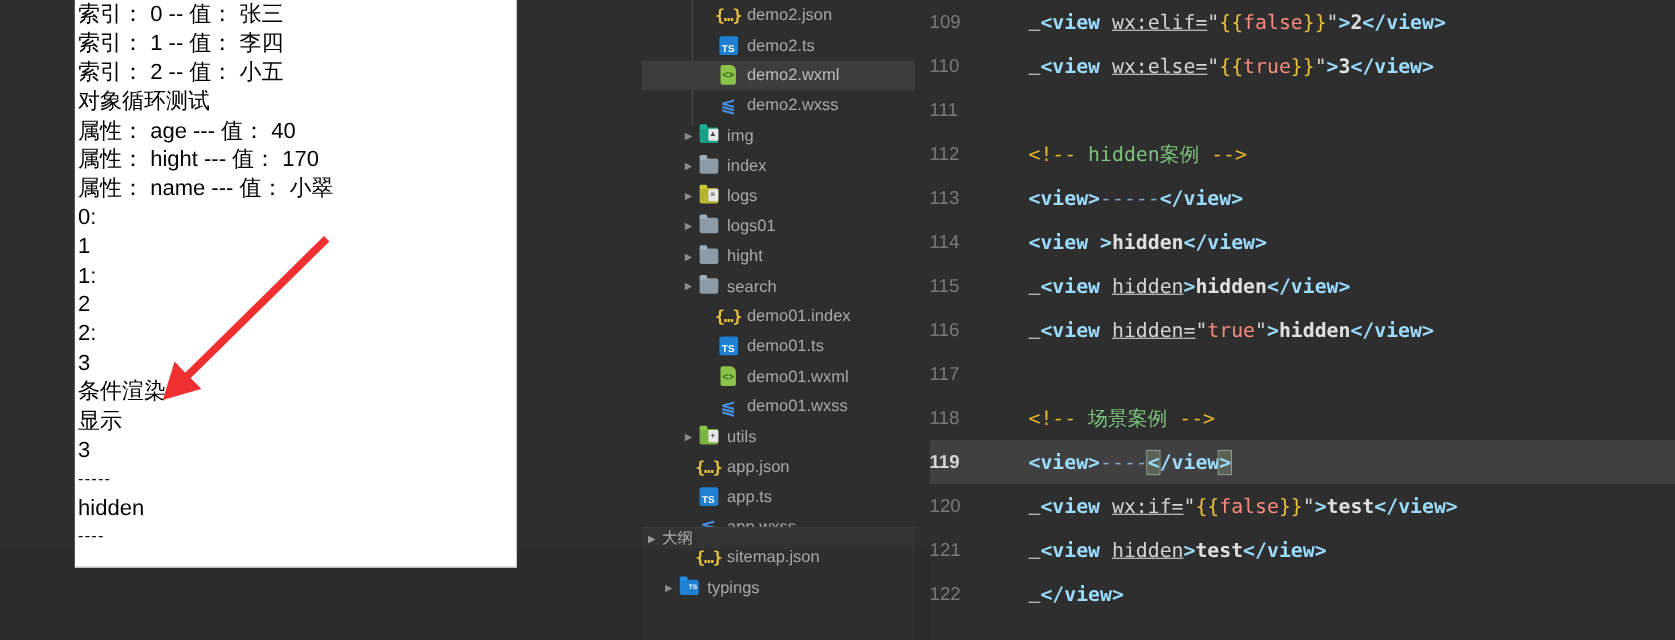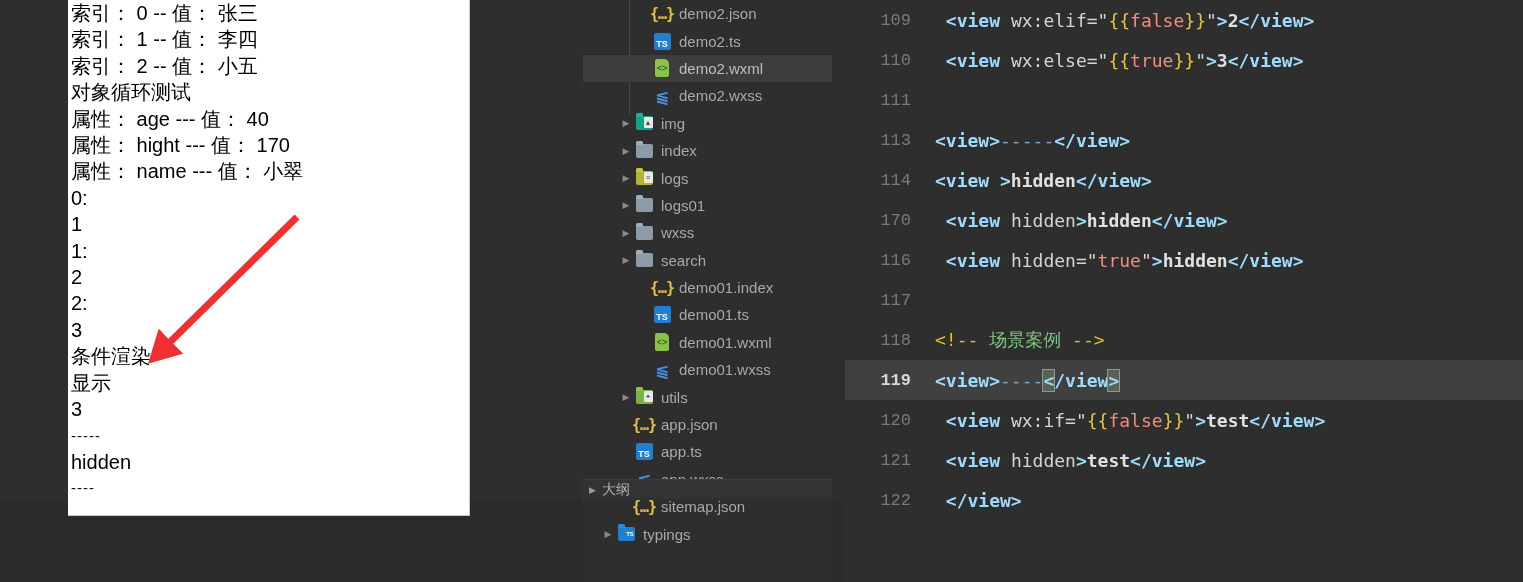--- a/index.html
+++ b/index.html
@@ -108,32 +108,32 @@
   #outline-panel .twisty { color:#9a9a9a; font-size:9px; }
 
   
   #code-editor {
     position: absolute; left: 845px; top: 0; right: 0; height: 582px;
     background: #2e2e2e; overflow: hidden;
   }
   .code-row { position: relative; height: 40px; display: flex; align-items: center; }
   .code-row.active { background: #404040; }
   .ln {
-    width: 78px; flex: 0 0 78px; text-align: right; padding-right: 12px;
+    width: 78px; flex: 0 0 78px; padding-right: 12px;
     color: #7a7a7a; font-size: 17px;
-    font-family: Liberation Mono, monospace;
+    font-family: Liberation Sans, sans-serif;
   }
   .code-row.active .ln { color: #d6d6d6; font-weight: bold; }
   .code-text {
     font-family: "DejaVu Sans Mono", monospace;
     font-size: 18px; white-space: pre;
     padding-left: 12px;
   }
   .t-tag   { color:#9cdcfe;font-weight:bold; }
-  .t-attr  { color:#d4d4d4; }
+  .t-attr  { color:#d4d4d4;text-decoration:underline; }
   .t-quote { color:#d4d4d4; }
   .t-brace { color:#e8c33c; }
   .t-bool  { color:#f78b7e; }
   .t-text  { color:#e0e0e0; font-weight:bold; }
   .t-comment-mark { color:#e8b92c; }
   .t-comment { color:#7cc47c; }
   .t-dash { color:#7aa6d0; }
   .bracket-hl {
     outline: 1px solid #8d9a8d; background: #5a6155;
     display:inline-block;
@@ -247,21 +247,21 @@
             <span class="ic-folder" style="background: rgb(141, 155, 168);"></span>
           </span>
           <span class="flabel">logs01</span>
         </div>
         <div class="tree-row">
           <div style="flex: 0 0 36px;"></div>
           <span class="twisty">▶</span>
           <span class="ficon">
             <span class="ic-folder" style="background: rgb(141, 155, 168);"></span>
           </span>
-          <span class="flabel">wxss</span>
+          <span class="flabel">hight</span>
         </div>
         <div class="tree-row">
           <div style="flex: 0 0 36px;"></div>
           <span class="twisty">▶</span>
           <span class="ficon">
             <span class="ic-folder" style="background: rgb(141, 155, 168);"></span>
           </span>
           <span class="flabel">search</span>
         </div>
         <div class="tree-row">
@@ -365,29 +365,33 @@
         </div>
         <div class="code-row">
           <span class="ln">110</span>
           <span class="code-text"><span class="t-attr"> </span><span class="t-tag">&lt;view </span><span class="t-attr">wx:else</span><span class="t-attr">=</span><span class="t-quote">"</span><span class="t-brace">{{</span><span class="t-bool">true</span><span class="t-brace">}}</span><span class="t-quote">"</span><span class="t-tag">&gt;</span><span class="t-text">3</span><span class="t-tag">&lt;/view&gt;</span></span>
         </div>
         <div class="code-row">
           <span class="ln">111</span>
           <span class="code-text"></span>
         </div>
         <div class="code-row">
+          <span class="ln">112</span>
+          <span class="code-text"><span class="t-comment-mark">&lt;!--</span><span class="t-comment"> hidden案例 </span><span class="t-comment-mark">--&gt;</span></span>
+        </div>
+        <div class="code-row">
           <span class="ln">113</span>
           <span class="code-text"><span class="t-tag">&lt;view&gt;</span><span class="t-dash">-----</span><span class="t-tag">&lt;/view&gt;</span></span>
         </div>
         <div class="code-row">
           <span class="ln">114</span>
           <span class="code-text"><span class="t-tag">&lt;view &gt;</span><span class="t-text">hidden</span><span class="t-tag">&lt;/view&gt;</span></span>
         </div>
         <div class="code-row">
-          <span class="ln">170</span>
+          <span class="ln">115</span>
           <span class="code-text"><span class="t-attr"> </span><span class="t-tag">&lt;view </span><span class="t-attr">hidden</span><span class="t-tag">&gt;</span><span class="t-text">hidden</span><span class="t-tag">&lt;/view&gt;</span></span>
         </div>
         <div class="code-row">
           <span class="ln">116</span>
           <span class="code-text"><span class="t-attr"> </span><span class="t-tag">&lt;view </span><span class="t-attr">hidden</span><span class="t-attr">=</span><span class="t-quote">"</span><span class="t-bool">true</span><span class="t-quote">"</span><span class="t-tag">&gt;</span><span class="t-text">hidden</span><span class="t-tag">&lt;/view&gt;</span></span>
         </div>
         <div class="code-row">
           <span class="ln">117</span>
           <span class="code-text"></span>
         </div>

